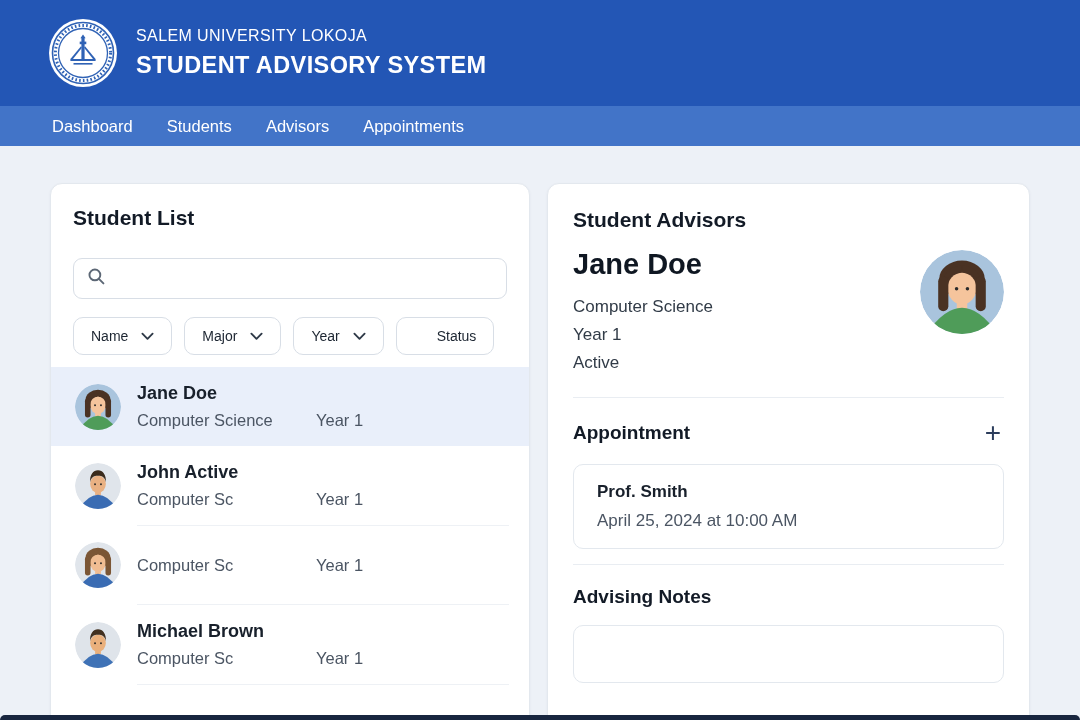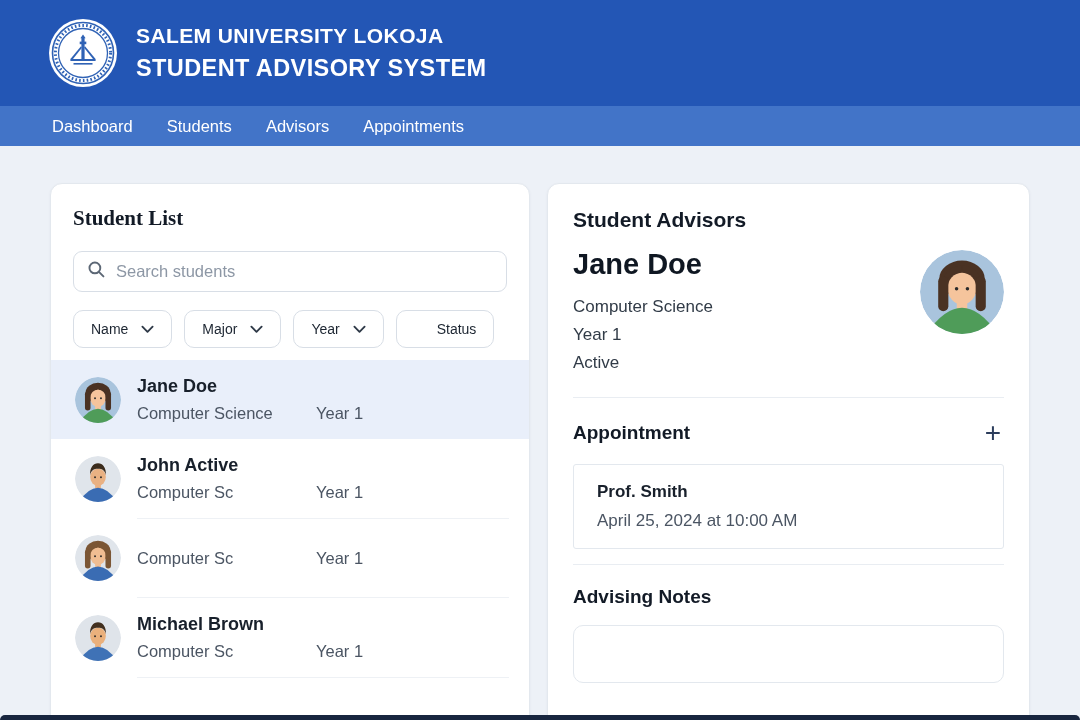--- a/index.html
+++ b/index.html
@@ -10,34 +10,34 @@
   }
   *{box-sizing:border-box; margin:0; padding:0;}
   html,body{width:1080px; height:720px; overflow:hidden;}
   body{font-family:"Liberation Sans",sans-serif; background:var(--page-bg);}
   .screen{position:relative; width:1080px; height:720px; overflow:hidden; background:var(--page-bg);}
 
   
   .header{height:106px; background:var(--header-bg); display:flex; align-items:center; padding-left:48px;}
   .logo{width:70px; height:70px; flex:0 0 auto;}
   .titles{margin-left:18px; color:#fff;}
-  .title1{font-size:21px; font-weight:700; letter-spacing:.4px; margin-bottom:7px;}
+  .title1{font-size:16px; font-weight:400; letter-spacing:.4px; margin-bottom:7px;}
   .title2{font-size:23.5px; font-weight:700; letter-spacing:.4px;}
 
   
   .nav{height:40px; background:var(--nav-bg); display:flex; align-items:center; padding-left:52px; gap:34px;}
   .nav-item{color:#fff; font-size:16.5px; cursor:pointer; white-space:nowrap;}
 
   
   .card{position:absolute; top:183px; background:#fff; border:1px solid var(--border); border-radius:12px;
         box-shadow:0 1px 3px rgba(20,40,80,.05); overflow:hidden;}
   .left-card{left:50px; width:480px; height:560px; padding:22px 22px 0;}
   .right-card{left:547px; width:483px; height:560px; padding:24px 25px 0;}
   .card h2{font-size:21px; color:var(--text-dark); font-weight:700;}
-  .left-card h2{margin-bottom:20px;font-family:Liberation Serif, serif;}
+  .left-card h2{margin-bottom:28px;}
 
   
   .search-box{height:41px; border:1px solid var(--input-border); border-radius:9px; display:flex;
               align-items:center; padding:0 13px; gap:10px; margin-bottom:18px; background:#fff;}
   .search-box input{flex:1; border:none; outline:none; font-size:16.5px; color:#1c2531;
                     font-family:"Liberation Sans",sans-serif; background:transparent;}
   .search-box input::placeholder{color:var(--placeholder);}
 
   
   .filters{display:flex; gap:12px; margin-bottom:12px;}
@@ -60,21 +60,21 @@
 
   
   .profile-name{font-size:29px; font-weight:700; color:#0f1722; margin:16px 0 12px;}
   .profile-line{font-size:17px; color:#313b47; line-height:28px;}
   .profile-avatar{position:absolute; top:66px; right:25px; width:84px; height:84px; border-radius:50%; overflow:hidden;}
   .divider{height:1px; background:#e9edf2; margin-top:20px;}
   .section-head{display:flex; justify-content:space-between; align-items:center; margin-top:21px;}
   .section-head h3, .notes-title{font-size:19px; font-weight:700; color:var(--text-dark);}
   .plus-btn{background:none; border:none; font-size:28px; font-weight:400; color:#2c3d5c;
             line-height:1; cursor:pointer; padding:0 3px; font-family:"Liberation Sans",sans-serif;}
-  .appt-card{border:1px solid var(--border); border-radius:3px; padding:17px 23px; margin-top:17px; cursor:pointer;}
+  .appt-card{border:1px solid var(--border); border-radius:10px; padding:17px 23px; margin-top:17px; cursor:pointer;}
   .appt-name{font-size:17px; font-weight:700; color:#18202b; margin-bottom:9px;}
   .appt-date{font-size:17px; color:var(--text-gray);}
   .divider2{margin-top:15px;}
   .notes-title{margin-top:21px;}
   .notes{display:block; width:100%; height:58px; border:1px solid var(--border); border-radius:10px;
          margin-top:17px; resize:none; outline:none; font-family:"Liberation Sans",sans-serif;
          font-size:16px; padding:10px 14px; color:#1c2531;}
 
   .bottom-bar{position:absolute; left:0; right:0; bottom:0; height:5px; background:var(--bottom-bar);
               z-index:9; border-radius:6px 6px 0 0;}
@@ -117,21 +117,20 @@
 
     <section class="card left-card">
       <h2>Student List</h2>
       <div class="search-box">
         <span>
           <svg width="19" height="19" viewBox="0 0 20 20">
             <circle cx="8.3" cy="8.3" r="5.7" fill="none" stroke="#5c6775" stroke-width="2"></circle>
             <line x1="12.8" y1="12.8" x2="17.3" y2="17.3" stroke="#5c6775" stroke-width="2" stroke-linecap="round"></line>
           </svg>
         </span>
-        <input type="text" placeholder="Search students" style="">
       </div>
       <div class="filters">
           <button class="pill">
             <span>Name</span>
             <svg width="13" height="9" viewBox="0 0 14 9">
               <path d="M1.5 1.5 L7 7 L12.5 1.5" fill="none" stroke="#2e3947" stroke-width="2" stroke-linecap="round" stroke-linejoin="round"></path>
             </svg>
           </button>
           <button class="pill">
             <span>Major</span>

